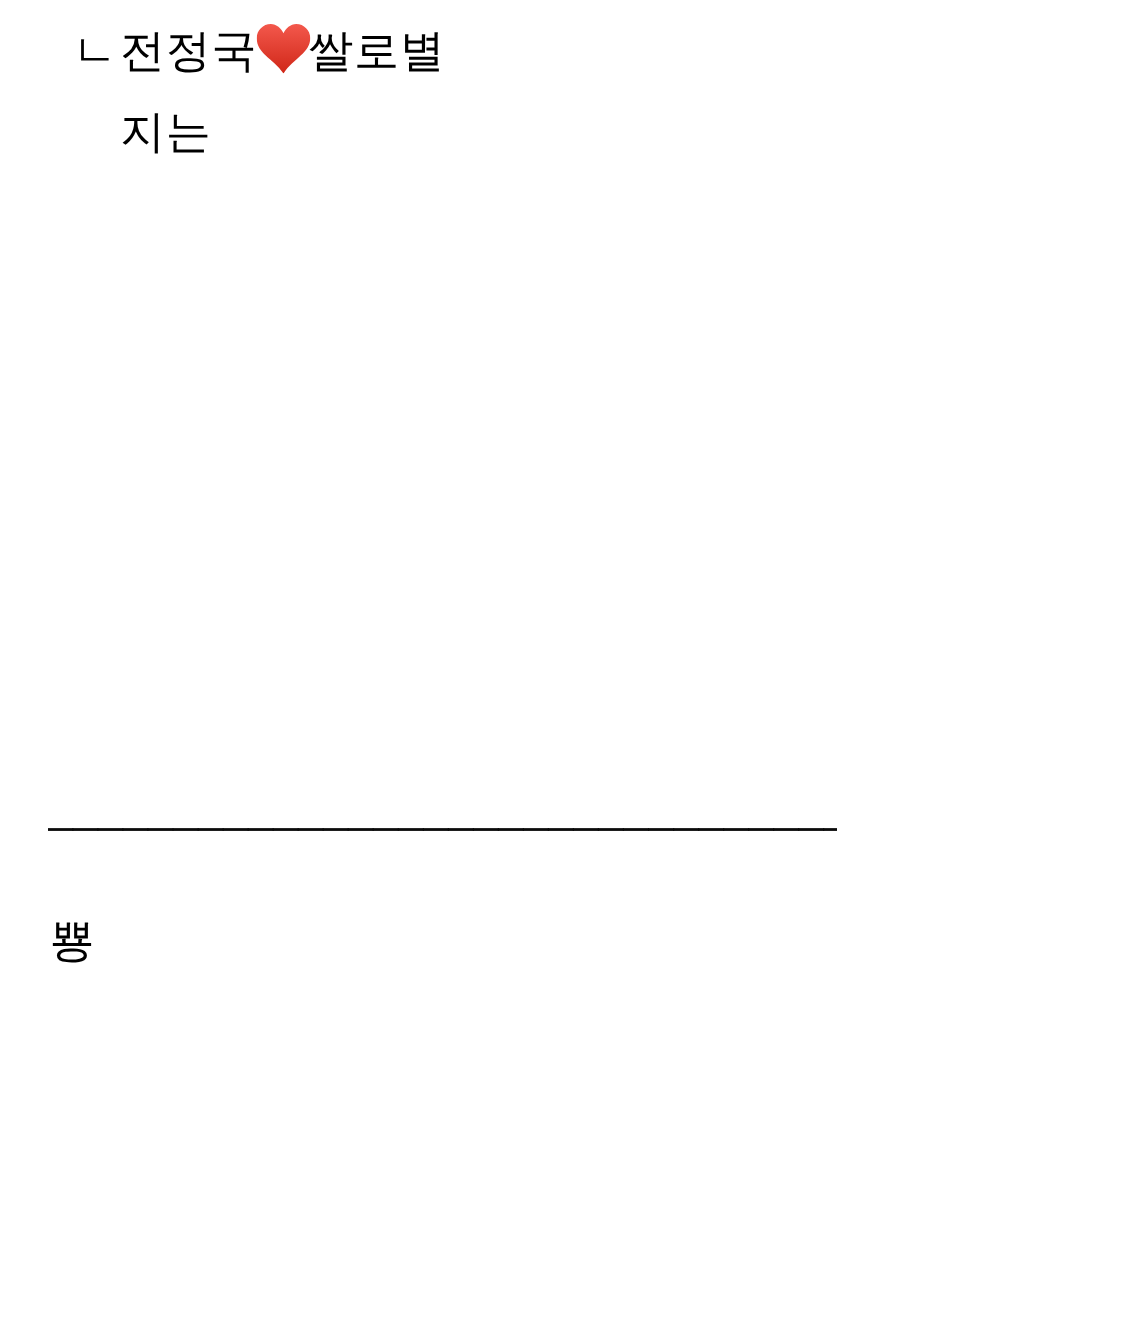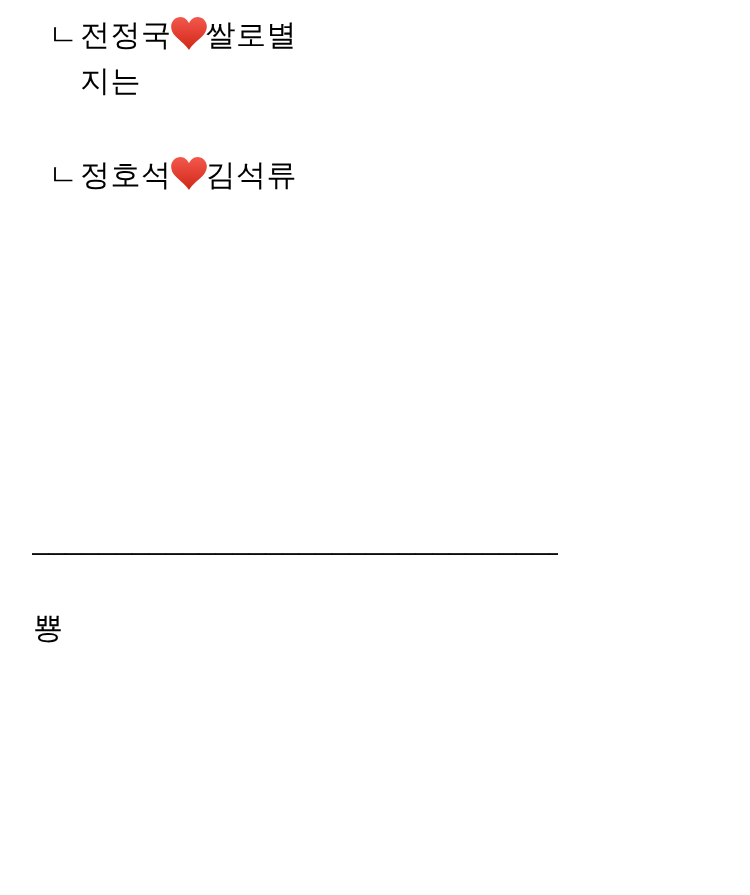--- a/index.html
+++ b/index.html
@@ -25,20 +25,21 @@
     white-space: nowrap;
   }
   .reply-1 { top: 12px; }
   .reply-2 { top: 152px; }
   .reply .marker {
     display: inline-block;
     width: 32px;
   }
   .reply .reply-line-2 {
     padding-left: 32px;
+    margin-top: 8px;
   }
   .heart {
     display: inline-block;
     width: 36px;
     height: 33px;
     vertical-align: -5px;
     margin: 0 -1px;
   }
   .divider {
     position: absolute;
@@ -84,22 +85,19 @@
   </svg>
 
   <div class="reply reply-1">
     <div class="reply-line-1"><span class="marker">ㄴ</span><span>전정국</span><svg class="heart" viewBox="0 0 32 29.6">
           <path fill="url(#heartGrad)" d="M23.6,0c-3.4,0-6.3,2.7-7.6,5.6C14.7,2.7,11.8,0,8.4,0C3.8,0,0,3.8,0,8.4c0,9.4,9.5,11.9,16,21.2c6.1-9.3,16-12.1,16-21.2C32,3.8,28.2,0,23.6,0z"></path>
         </svg><span>쌀로별</span></div>
     <div class="reply-line-2">지는</div>
   </div>
 
   <div class="reply reply-2">
-    <div class="reply-line-1"><span class="marker">ㄴ</span><span>정호석</span><svg class="heart" viewBox="0 0 32 29.6">
-          <path fill="url(#heartGrad)" d="M23.6,0c-3.4,0-6.3,2.7-7.6,5.6C14.7,2.7,11.8,0,8.4,0C3.8,0,0,3.8,0,8.4c0,9.4,9.5,11.9,16,21.2c6.1-9.3,16-12.1,16-21.2C32,3.8,28.2,0,23.6,0z"></path>
-        </svg><span>김석류</span></div>
   </div>
 
   <div class="divider">____________________________________</div>
 
   <div class="footer-word">뿅</div>
 
 </div>
 
 </body></html>

